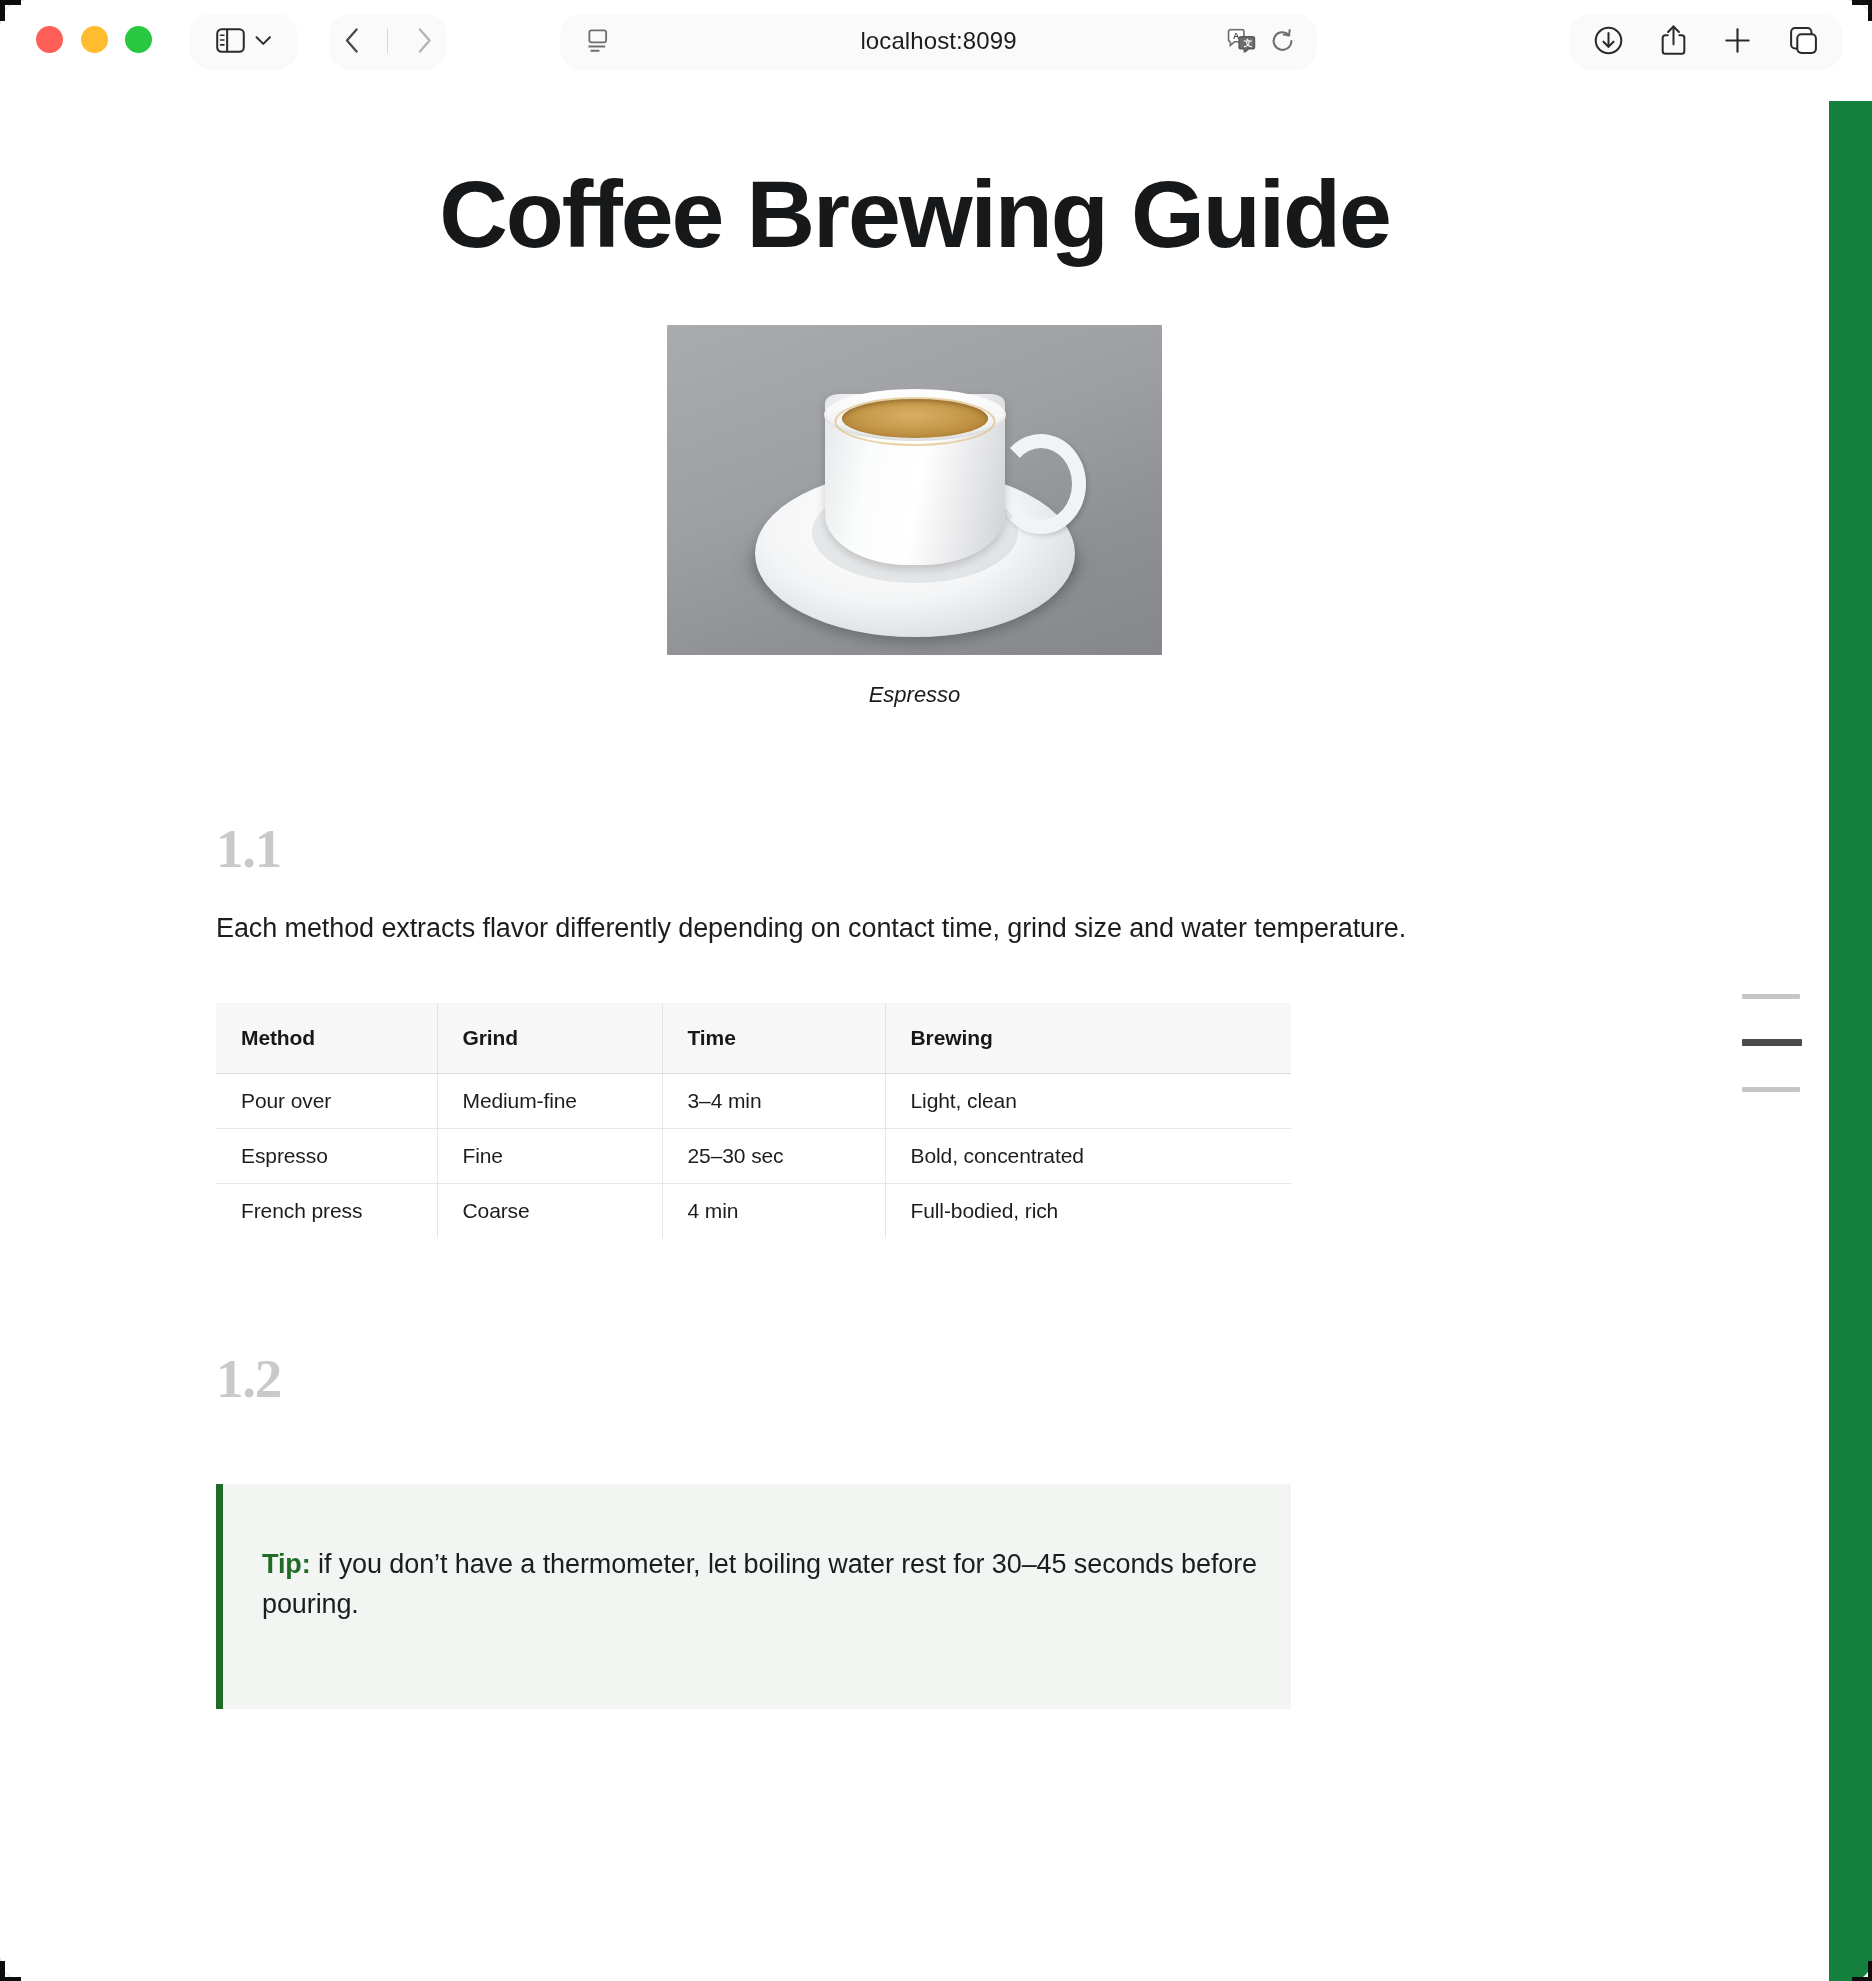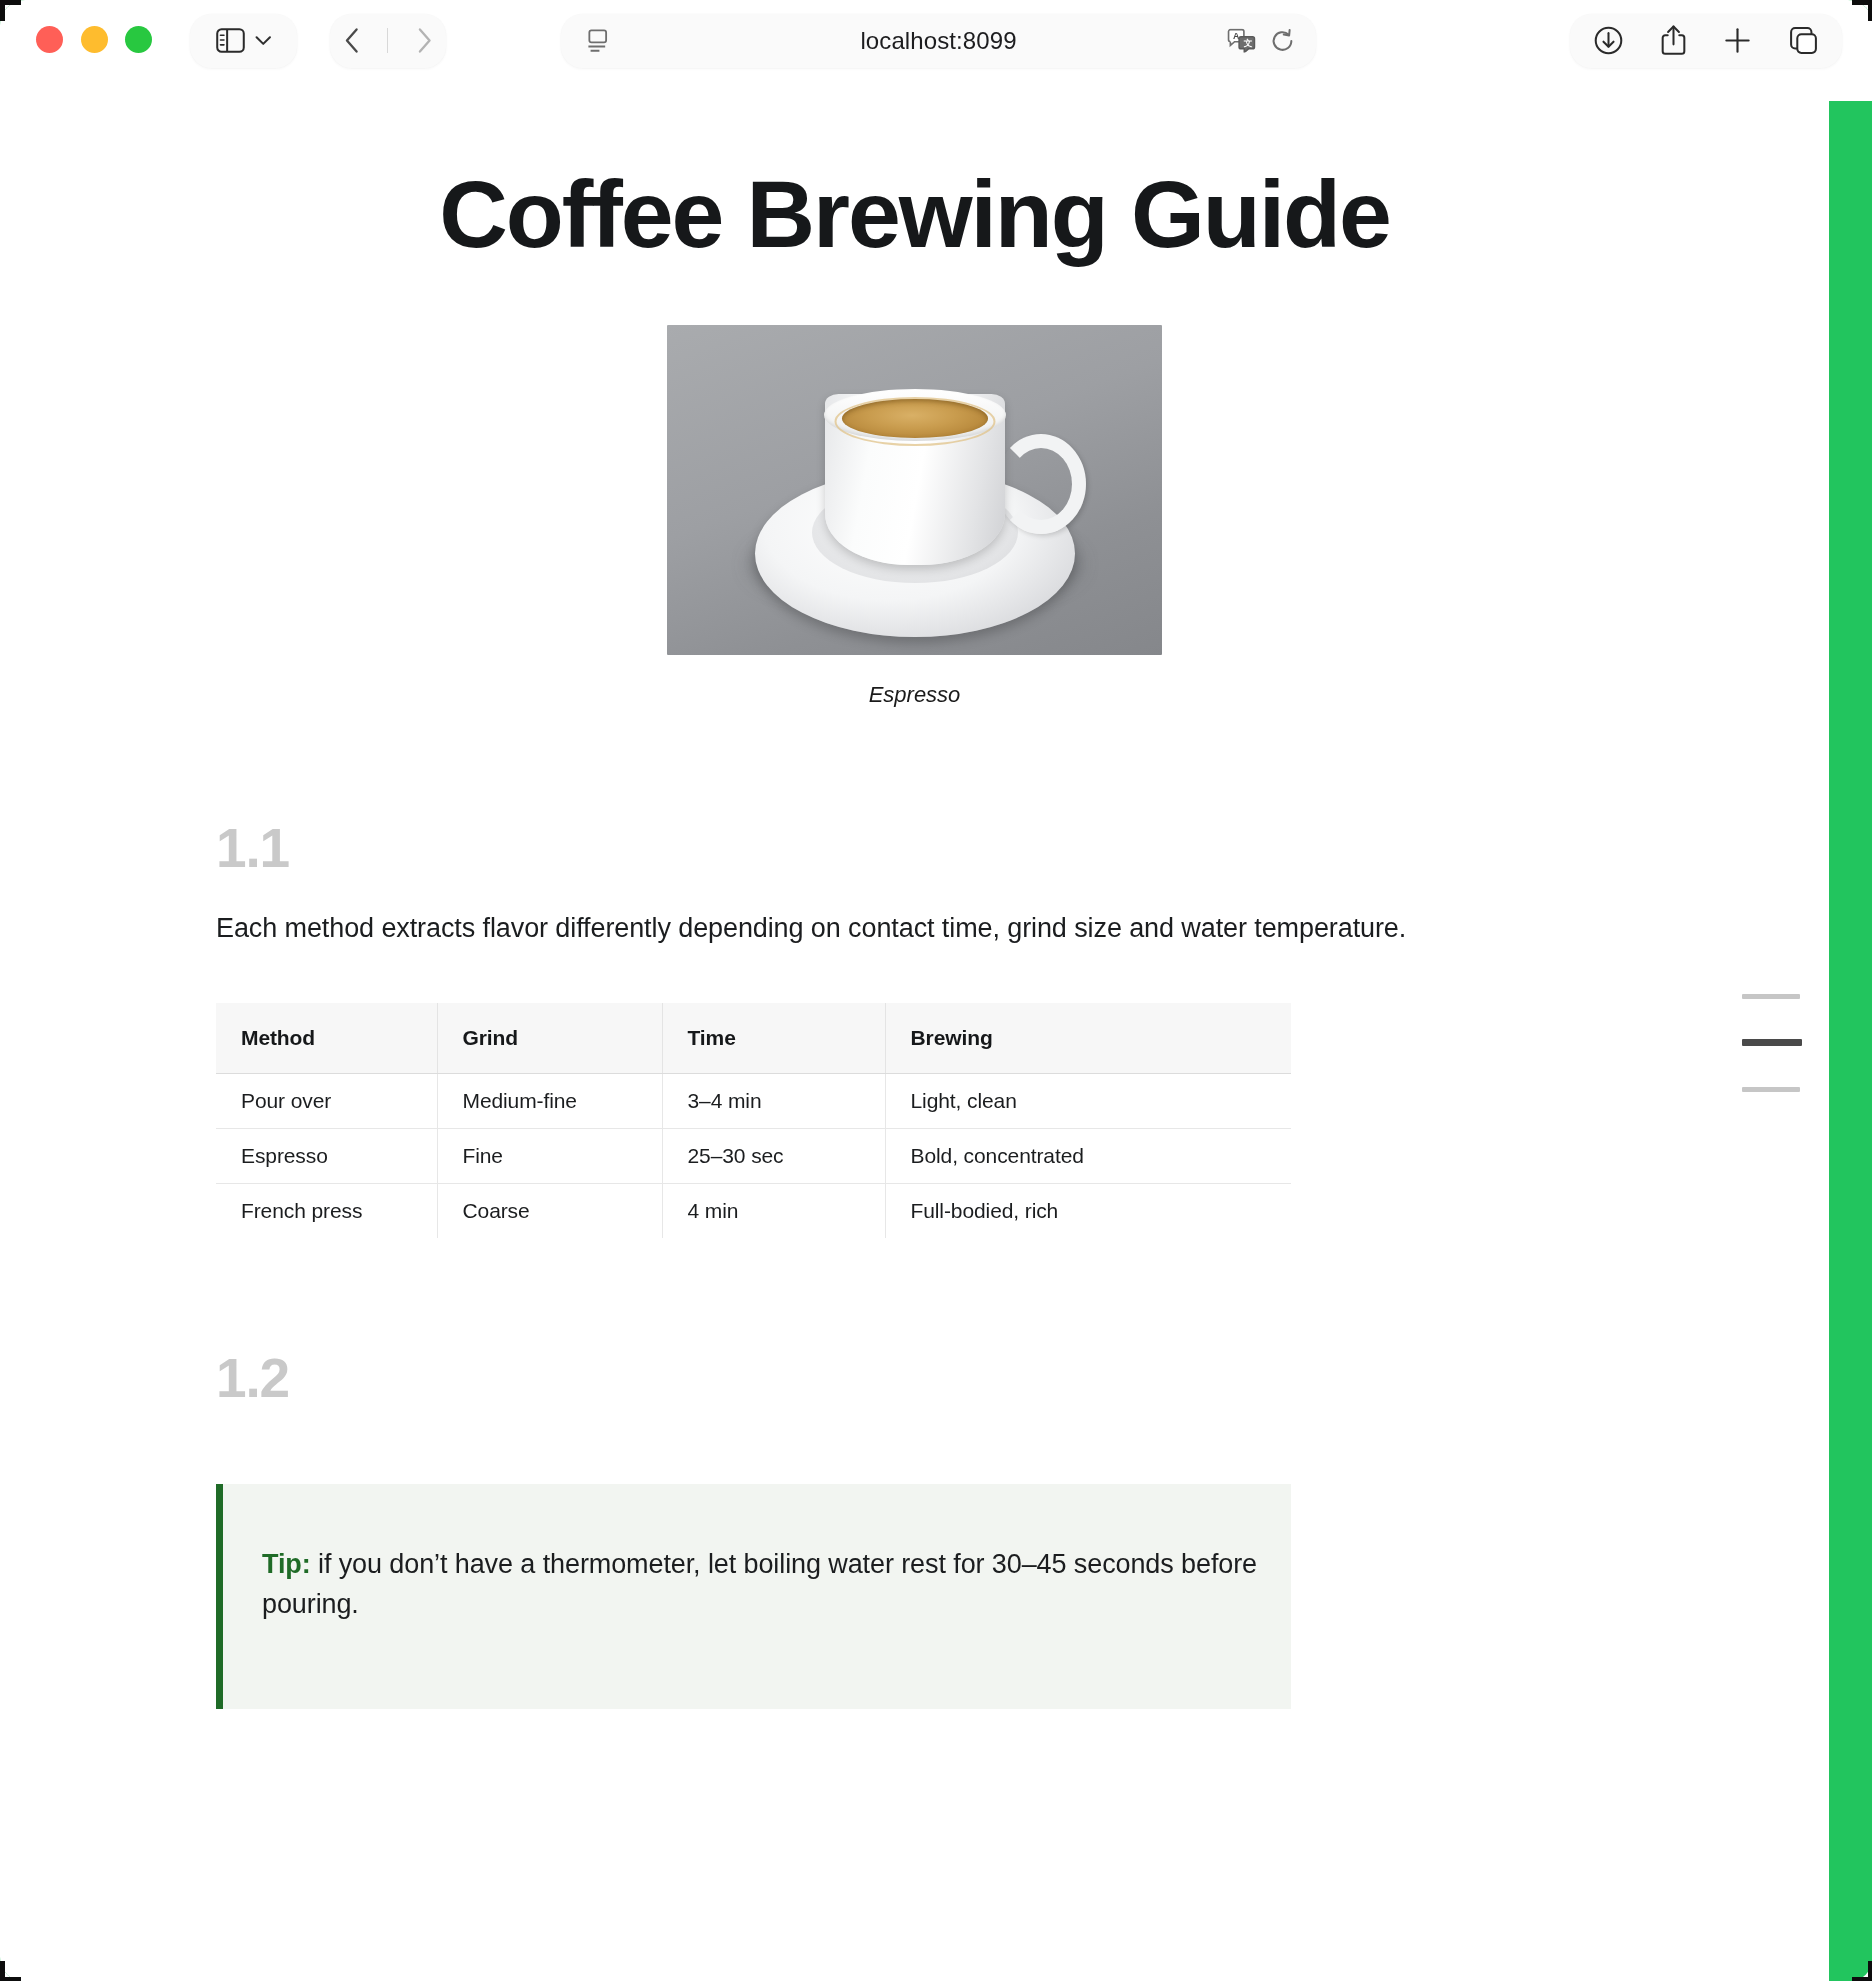--- a/index.html
+++ b/index.html
@@ -15,21 +15,21 @@
     overflow: hidden;
     position: relative;
   }
 
   
   .window {
     position: absolute;
     left: 0; top: 0;
     width: 1873px;
     height: 1982px;
-    background: #22c55e;
+    background: #15803d;
     border-radius: 25px;
     overflow: hidden;
   }
 
   
   .corner-tick {
     position: absolute;
     background: #0d0d0d;
     z-index: 60;
   }
@@ -196,20 +196,21 @@
   h2.section {
     margin: 109px 0 0 0;
     font-size: 55px;
     font-weight: bold;
     color: #16181a;
     letter-spacing: -1.2px;
     line-height: 1.15;
     display: flex;
     align-items: baseline;
     gap: 25px;
+    font-family: Liberation Serif, serif;
   }
   .sec-num {
     color: #c9c9c9;
     font-weight: bold;
   }
 
   p.body {
     font-size: 27px;
     line-height: 1.62;
     color: #1b1d1f;

